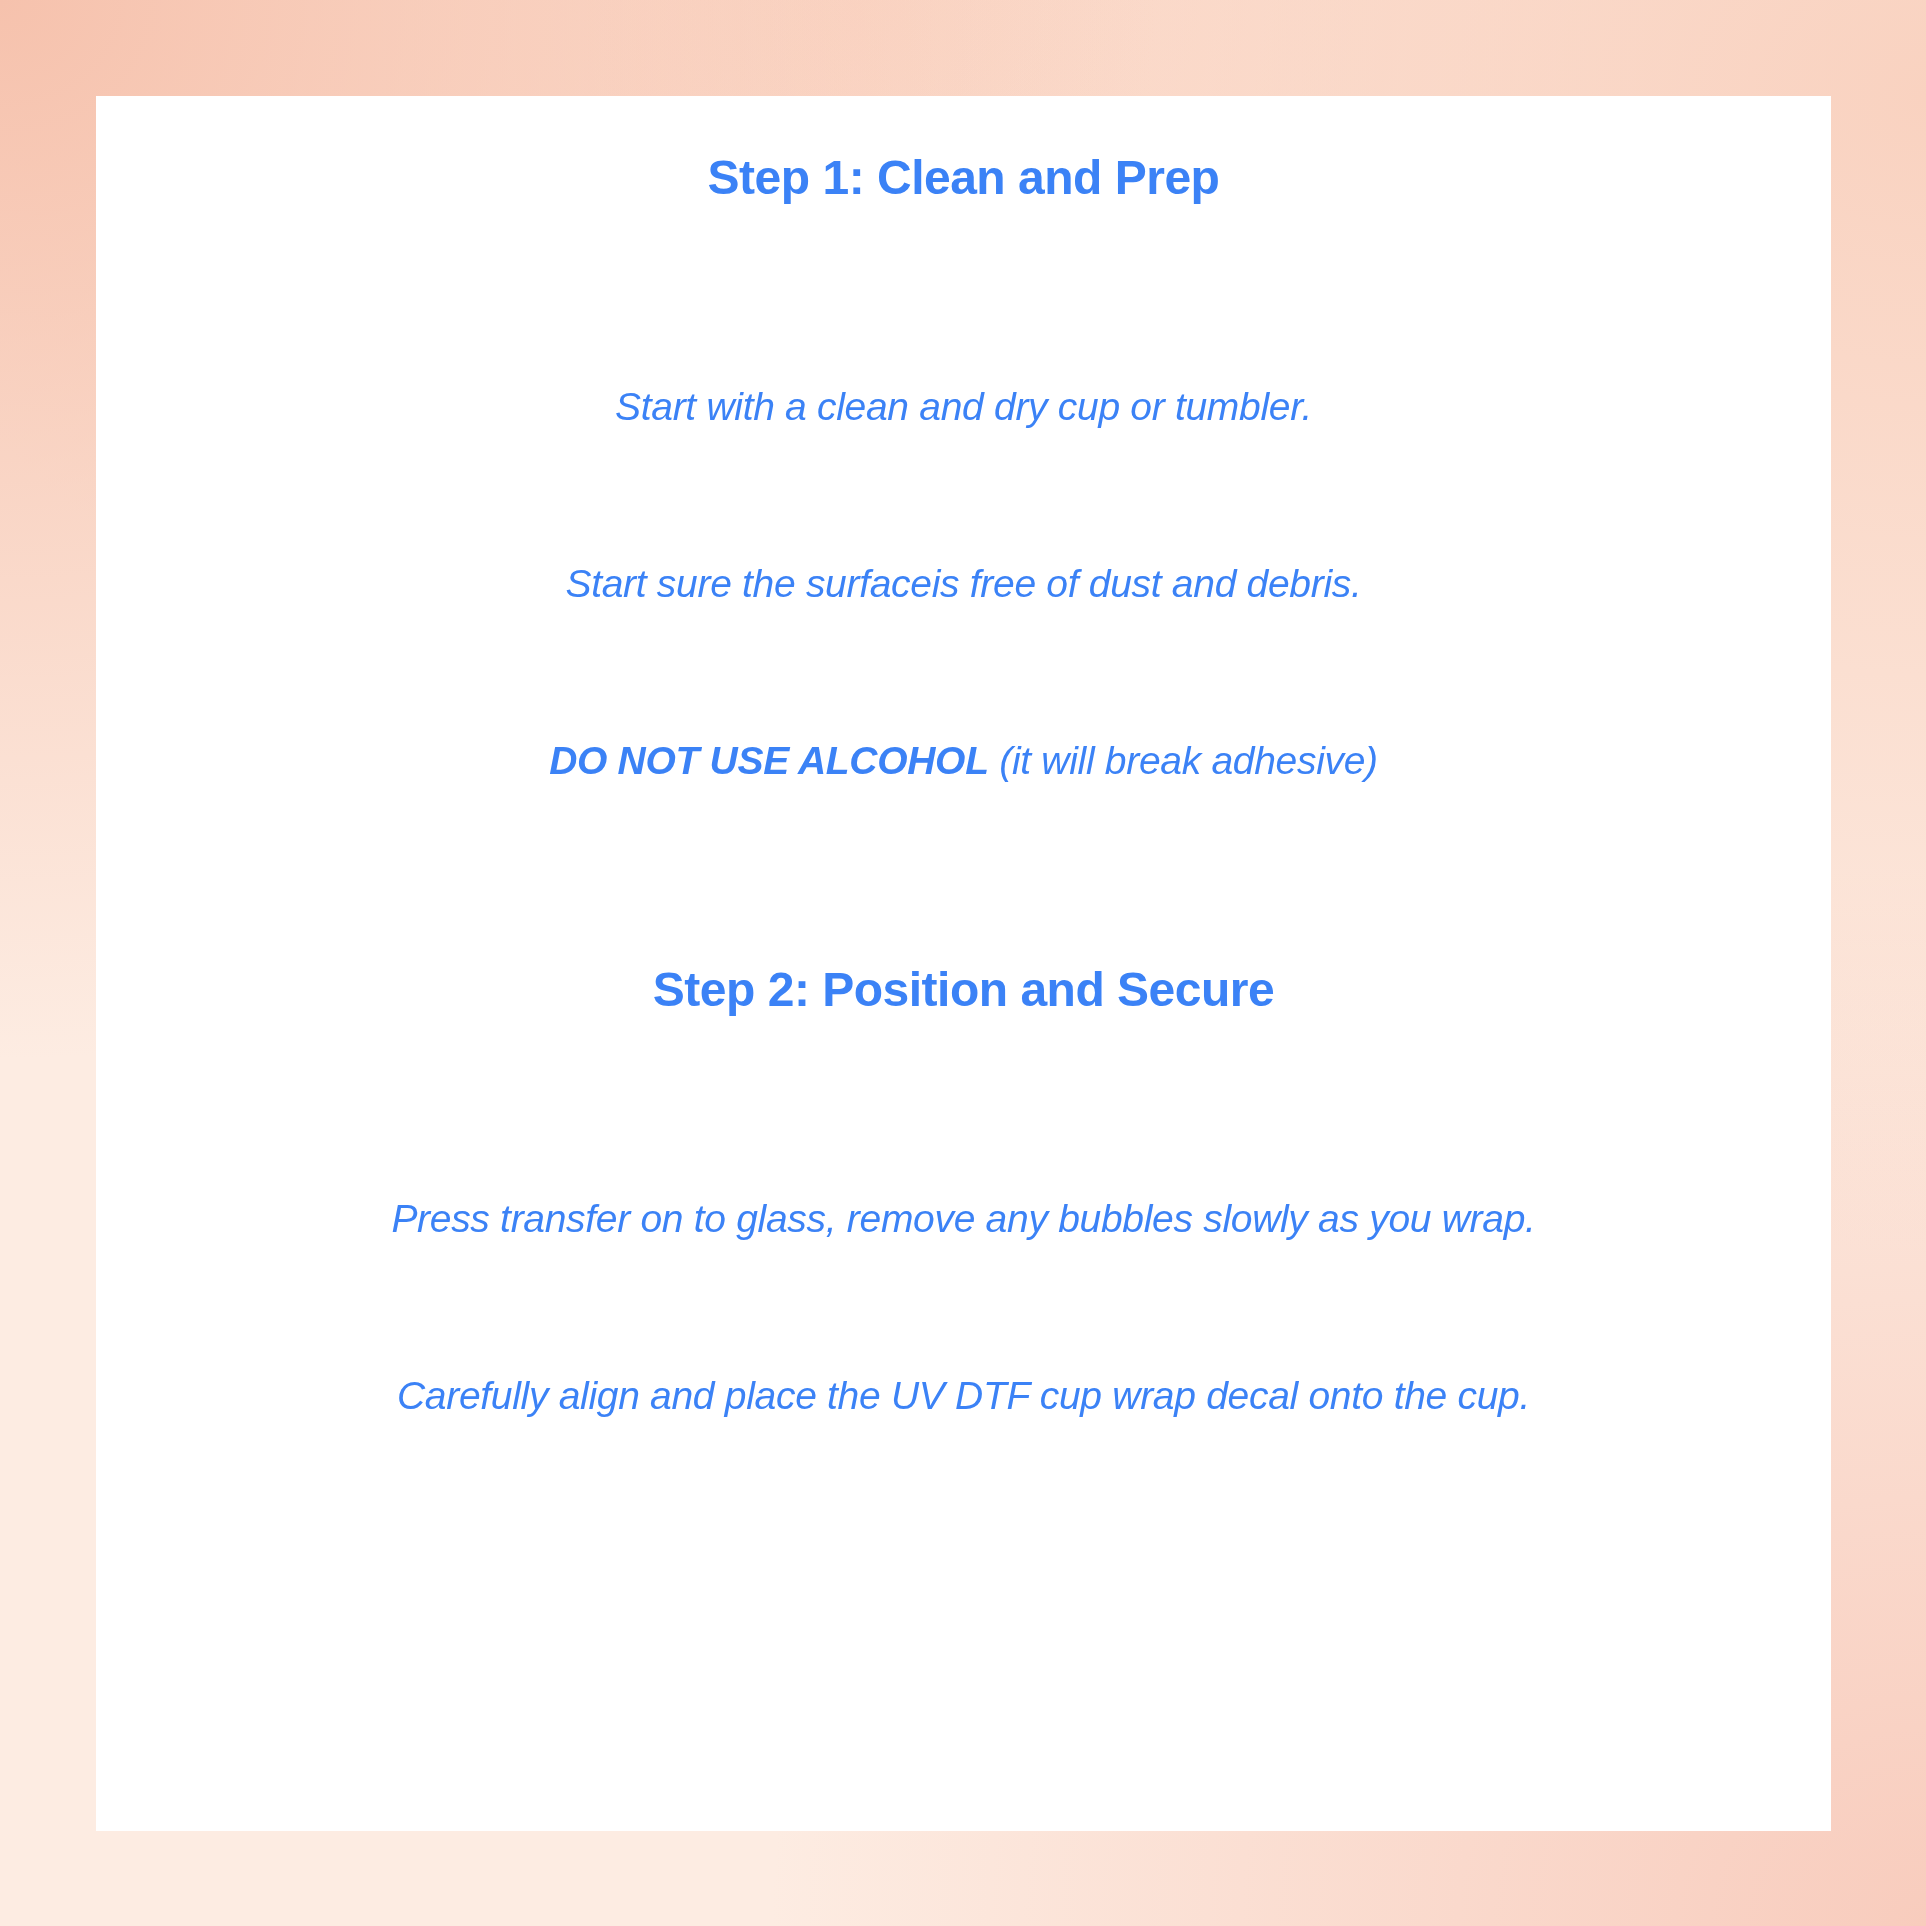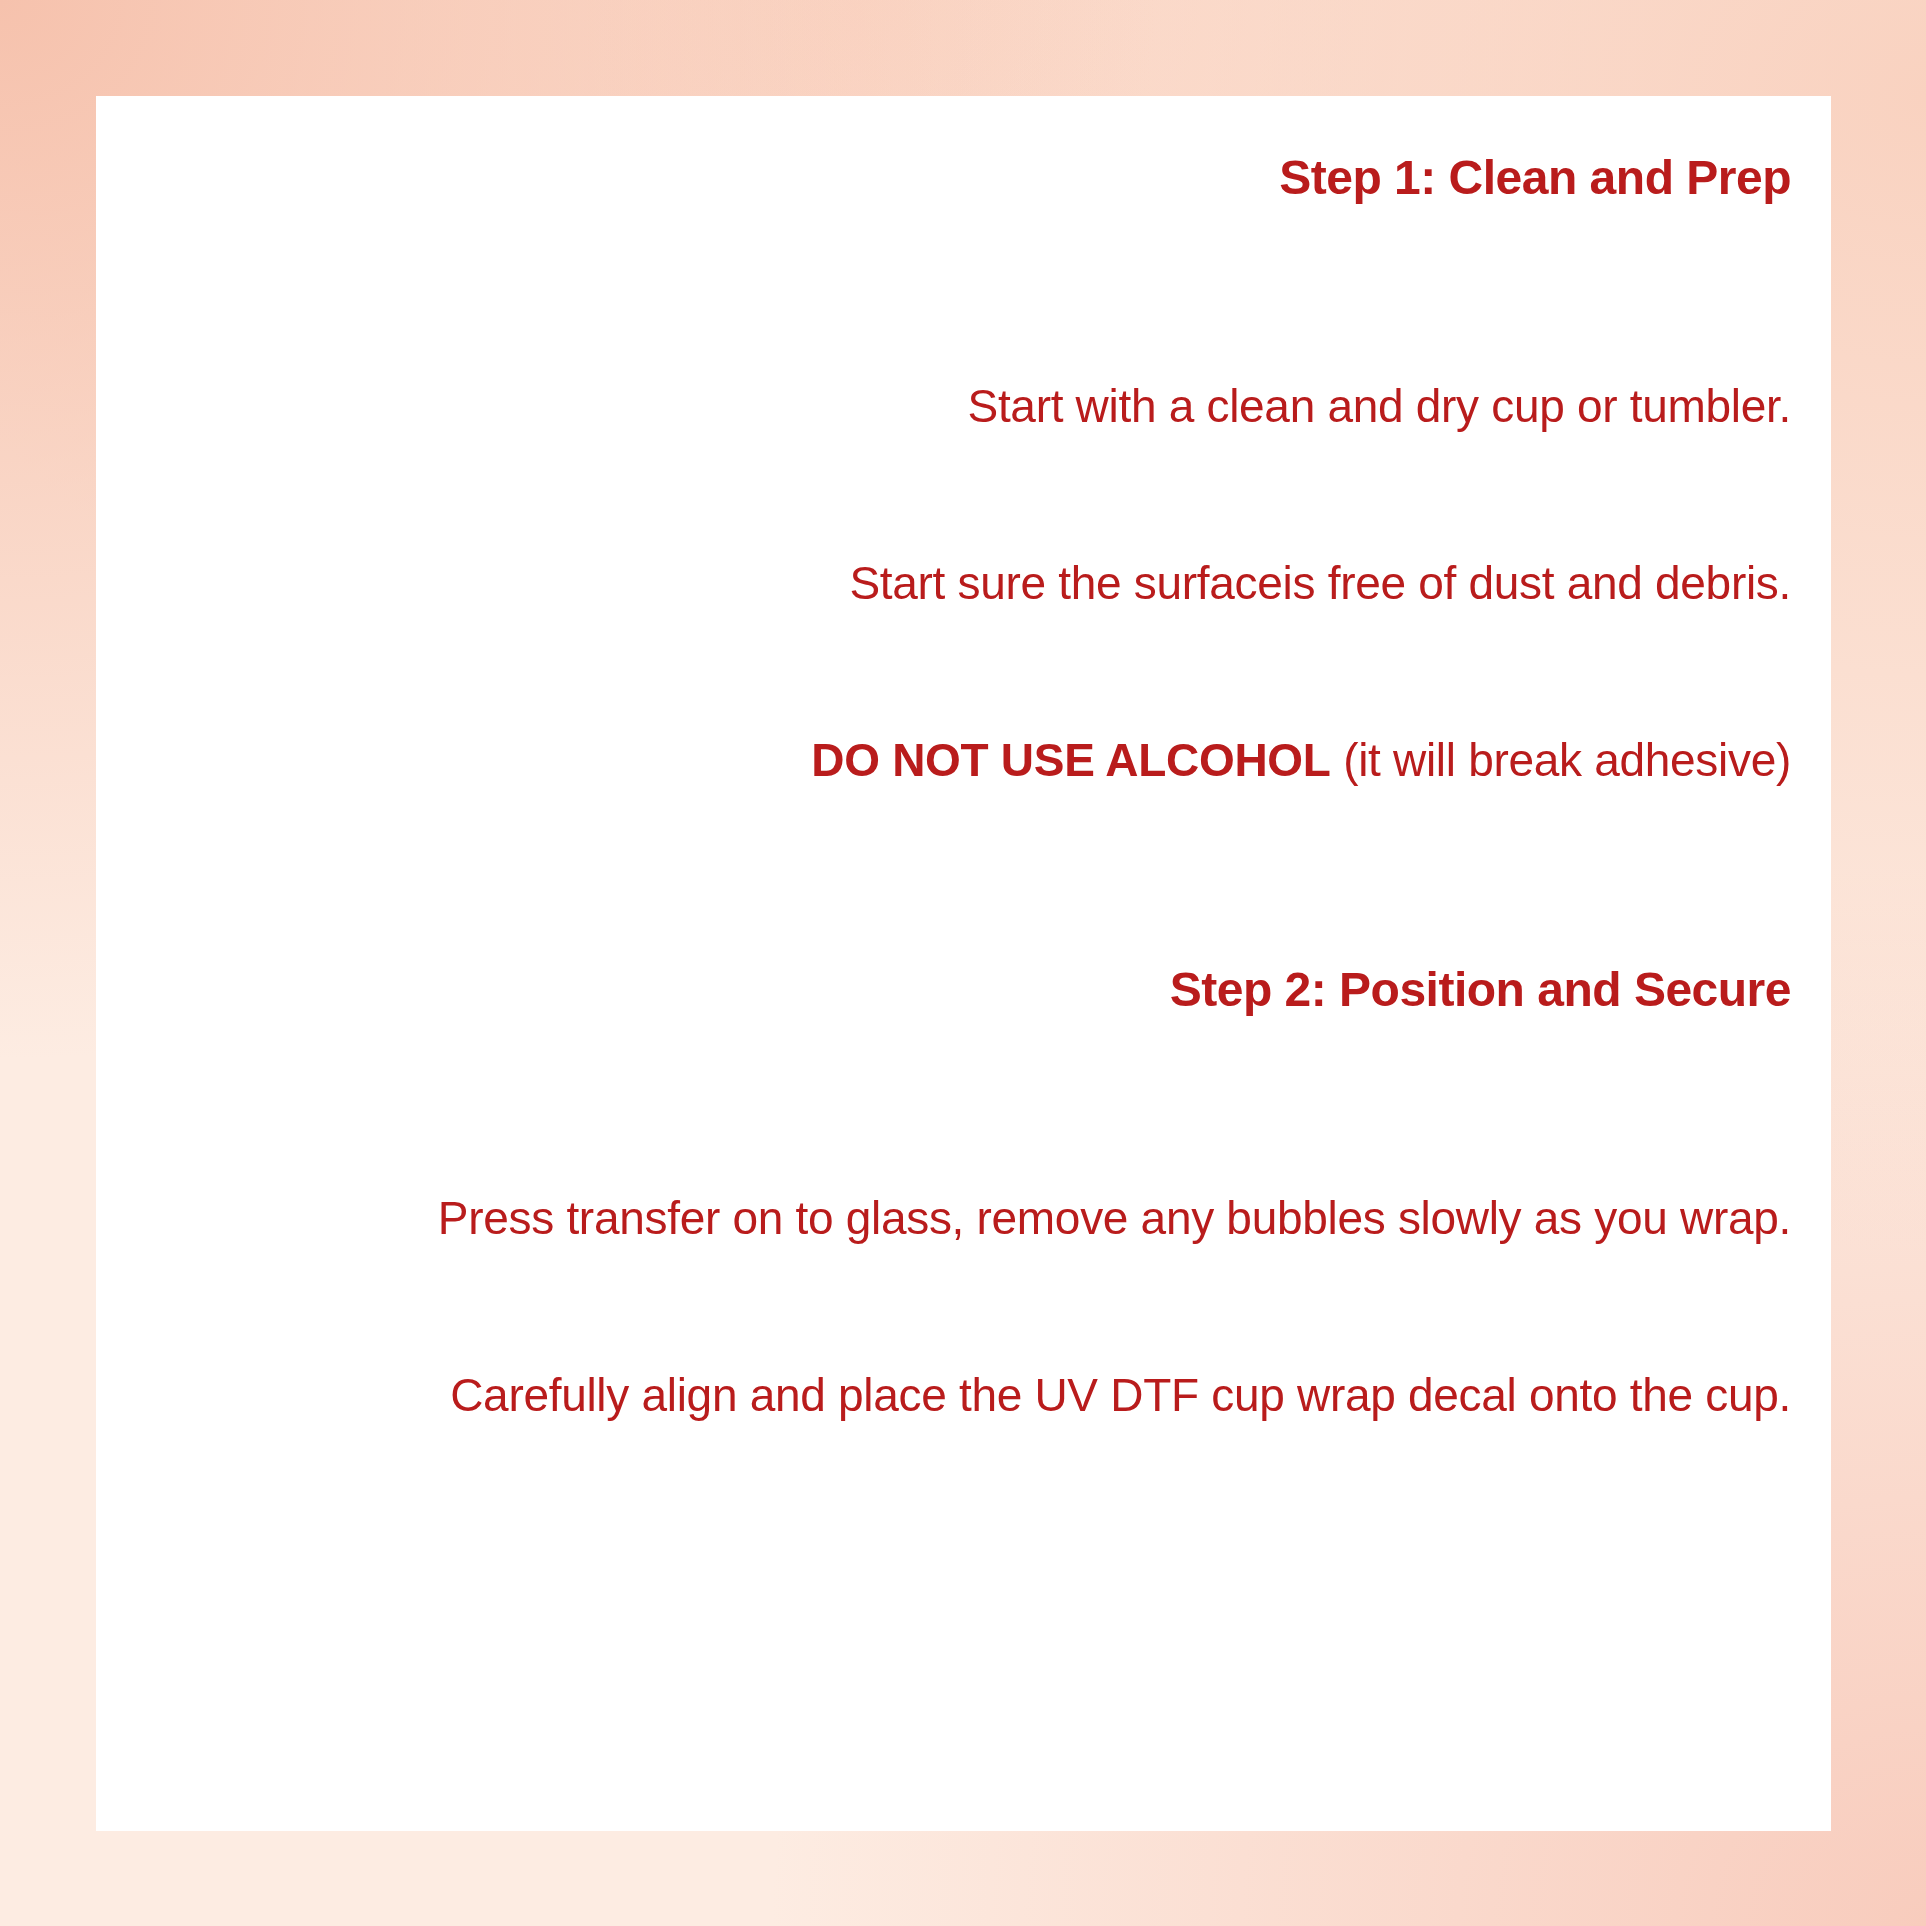--- a/index.html
+++ b/index.html
@@ -22,39 +22,40 @@
       radial-gradient(ellipse 60% 55% at 100% 100%, #f8ccbd 0%, rgba(248,204,189,0) 100%),
       radial-gradient(ellipse 55% 40% at 45% 0%, #fbd9c9 0%, rgba(251,217,201,0) 100%),
       #fdece2;
   }
   .card {
     box-sizing: border-box;
     width: 100%;
     height: 100%;
     background: #ffffff;
     padding: 51px 40px 30px 40px;
-    text-align: right;
-    color: #b91c1c;
+    text-align: center;
+    color: #3b82f6;
     overflow: hidden;
   }
   .step-heading {
     margin: 0 0 51px 0;
     font-size: 48px;
     font-weight: bold;
     line-height: 61px;
     letter-spacing: -0.5px;
     white-space: pre-wrap;
   }
   .step-body {
     margin: 0 0 51px 0;
-    font-size: 46px;
+    font-size: 39px;
     font-weight: normal;
     line-height: 59px;
     letter-spacing: -0.3px;
     white-space: pre-wrap;
+    font-style: italic;
   }
   .step-body .line {
     display: block;
   }
   .step-body strong {
     font-weight: bold;
   }
 </style>
 </head>
 <body>

